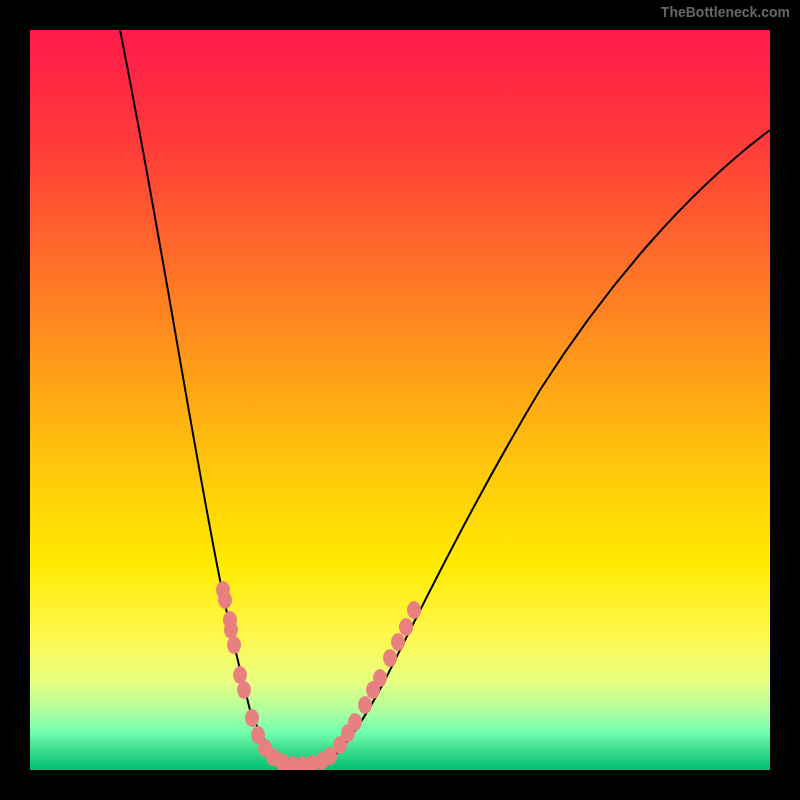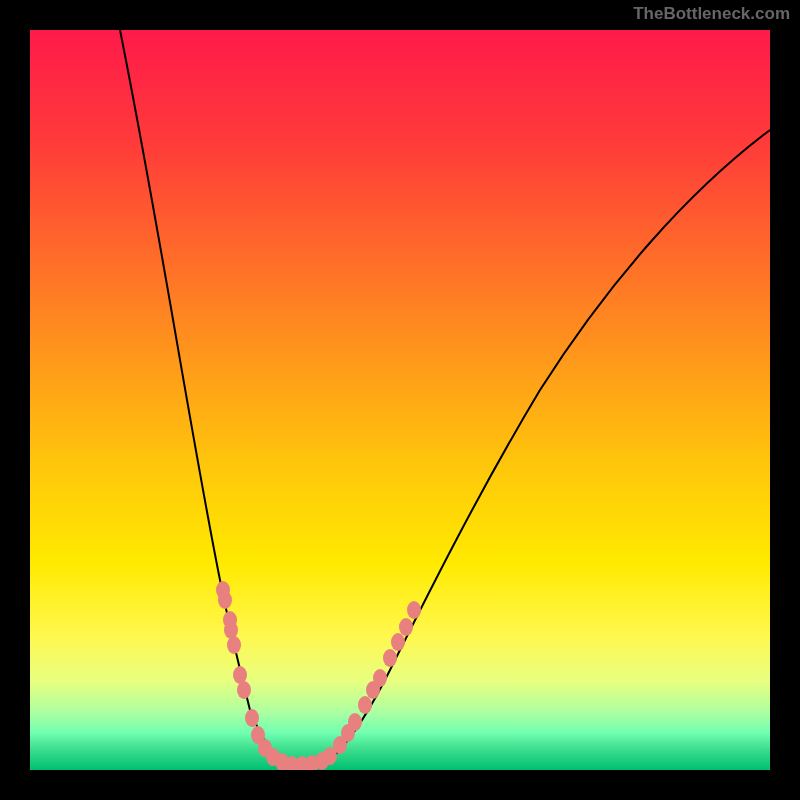--- a/index.html
+++ b/index.html
@@ -12,21 +12,21 @@
       height: 800px;
       background: #000;
       position: relative;
       font-family: Arial, sans-serif;
     }
     .watermark {
       position: absolute;
       top: 4px;
       right: 10px;
       color: #666;
-      font-size: 17px;
+      font-size: 14px;
       font-weight: bold;
       z-index: 10;
     }
     .chart-container {
       position: absolute;
       top: 30px;
       left: 30px;
       width: 740px;
       height: 740px;
       overflow: hidden;

